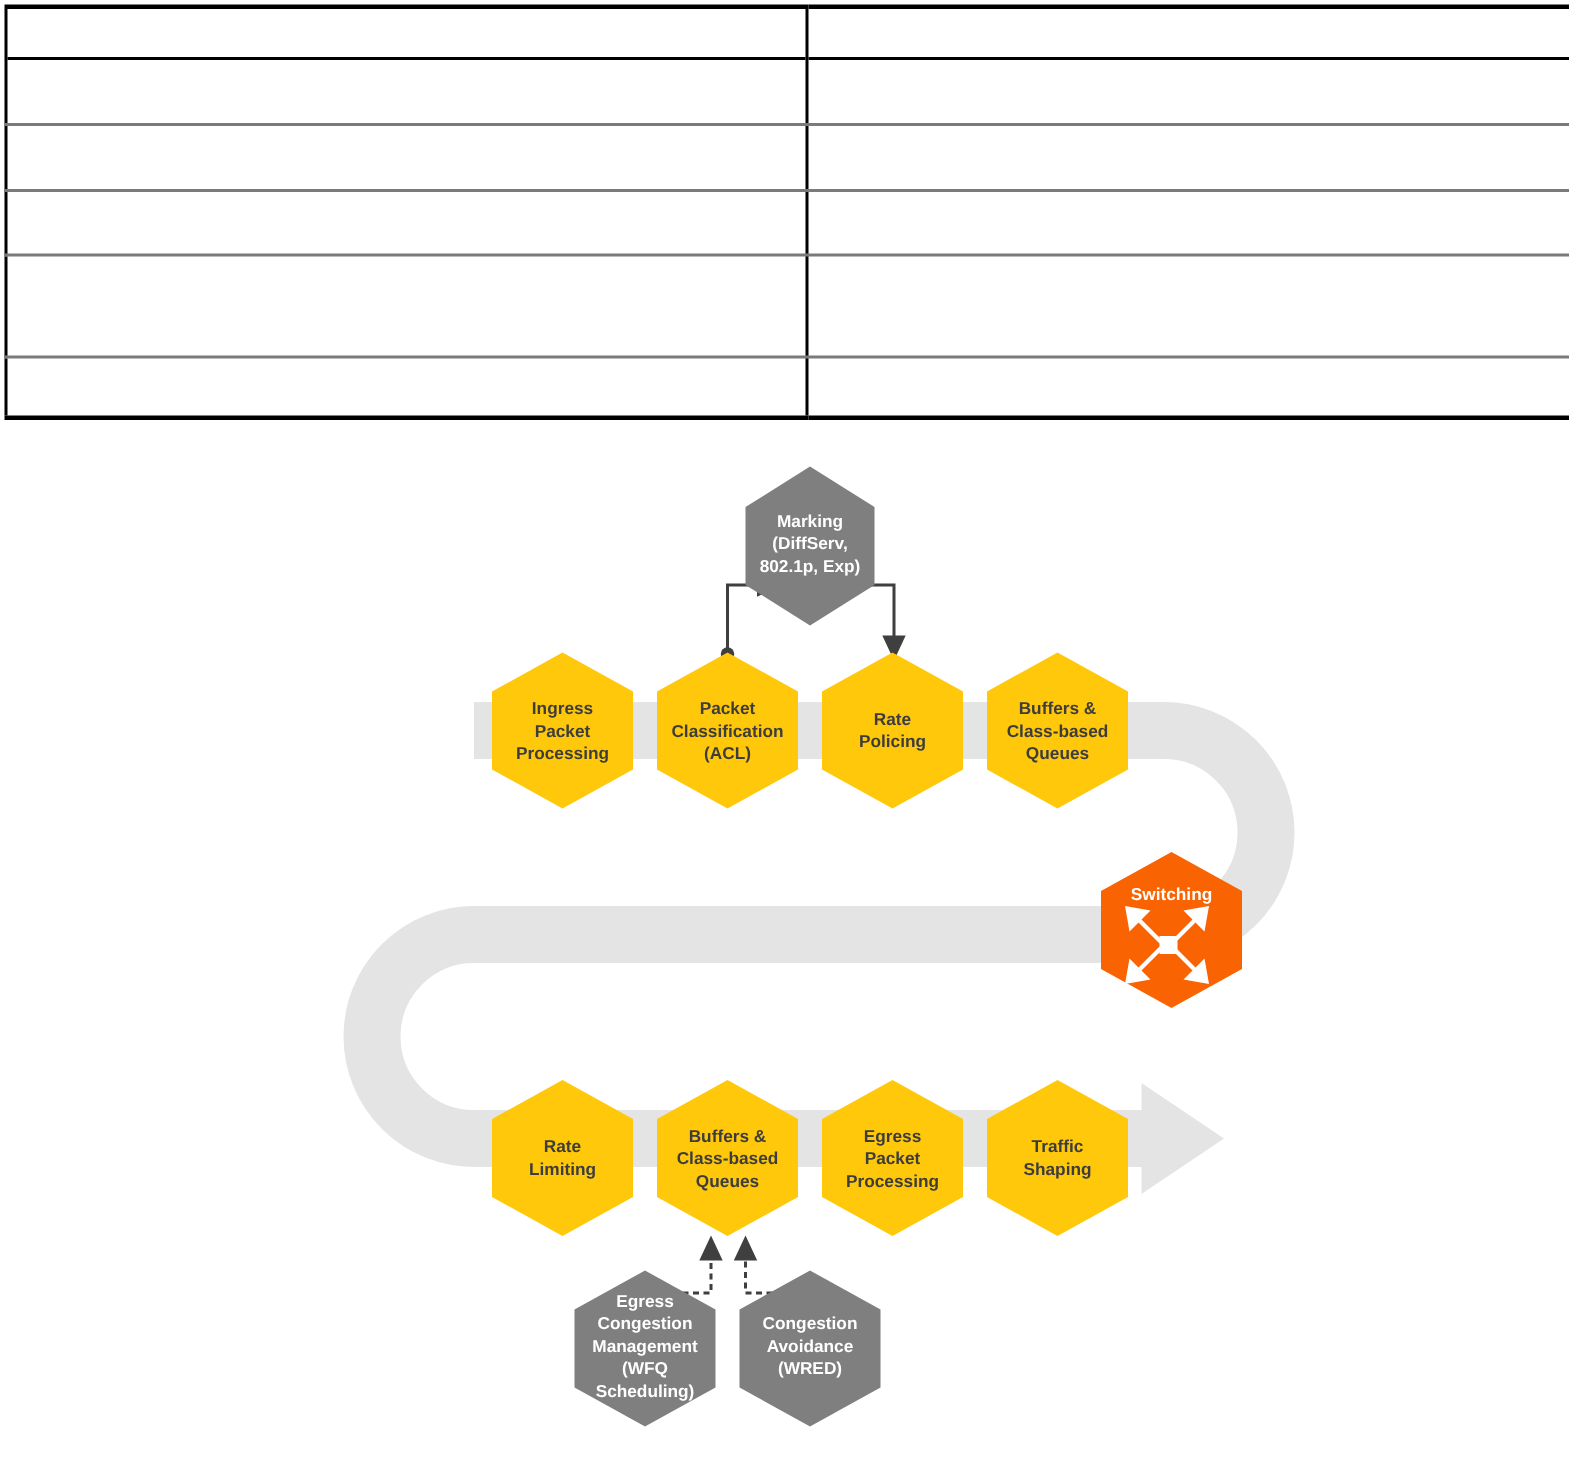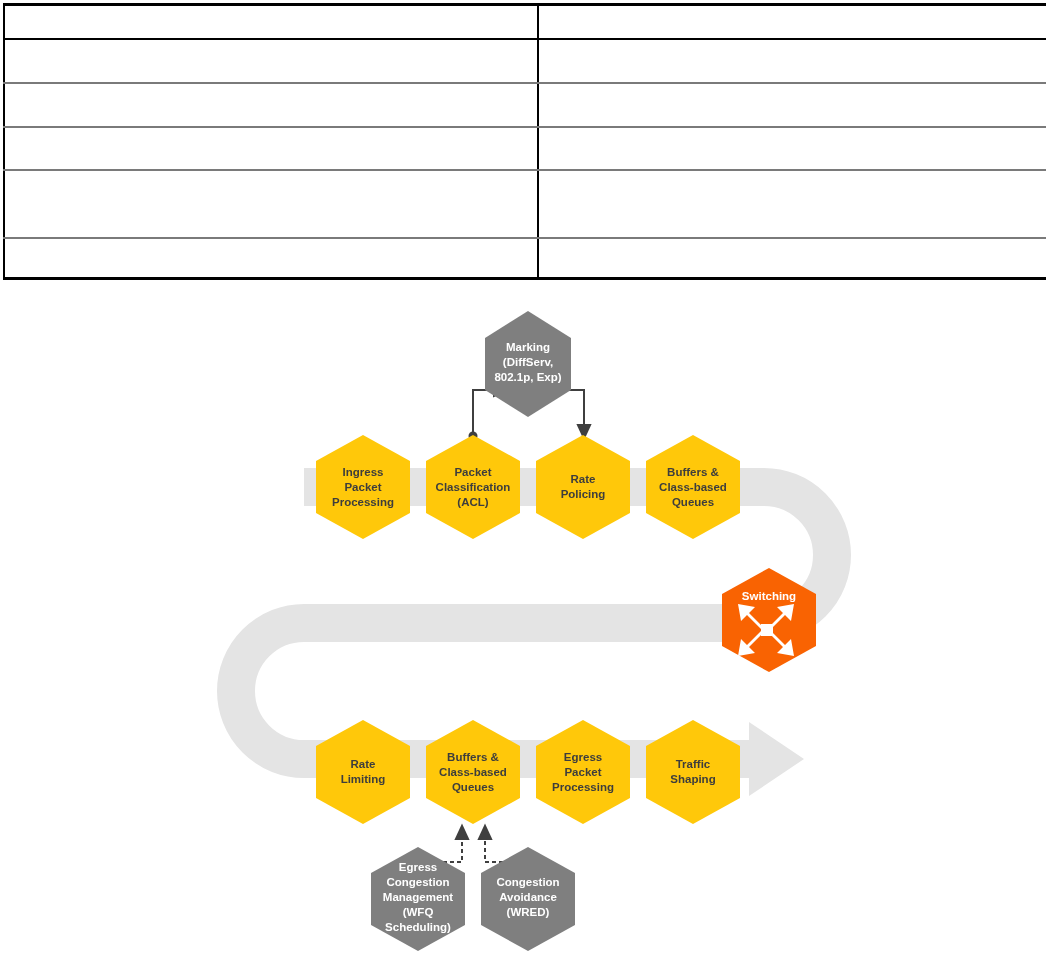--- a/index.html
+++ b/index.html
@@ -52,21 +52,21 @@
   }
   table.spec-table tr.last-row td {
     border-bottom: 3px solid #000000;
   }
   .col-a { width: 520px; }
   .col-b { width: 516px; }
 
   
   .diagram {
     position: absolute;
-    left: 4px;
+    left: 16px;
     top: 296px;
     width: 888px;
     height: 682px;
   }
   .diagram svg { display: block; }
 
   .hex-label {
     font-family: "Liberation Sans", sans-serif;
     font-weight: bold;
     text-anchor: middle;

